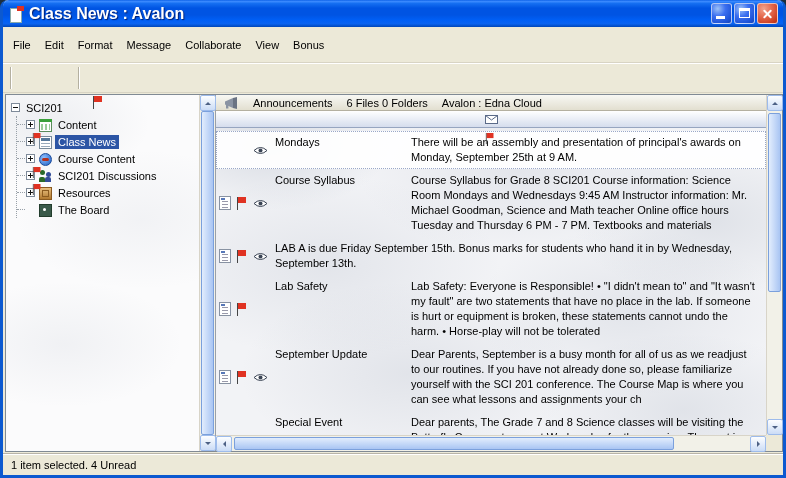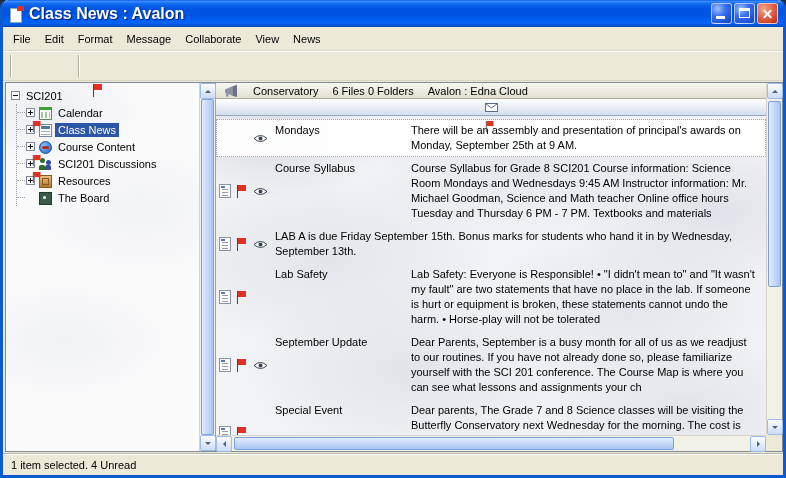--- a/index.html
+++ b/index.html
@@ -22,21 +22,21 @@
   .win-btns { display: flex; gap: 2px; }
   .wbtn { width: 21px; height: 21px; border-radius: 3px; border: 1px solid rgba(255,255,255,.65); position: relative; cursor: default; }
   .wbtn.min, .wbtn.max { background: radial-gradient(circle at 30% 25%, #9cc1f7, #3b6ff0 40%, #1e53d6 78%, #1543b8); }
   .wbtn.close { background: radial-gradient(circle at 30% 25%, #f2a38c, #e3664a 45%, #cc3f22 80%, #b03014); }
   .g-min { position: absolute; left: 4px; bottom: 4px; width: 9px; height: 3px; background: #fff; }
   .g-max { position: absolute; left: 4px; top: 4px; width: 11px; height: 10px; border: 1px solid #fff; border-top: 3px solid #fff; }
   .g-x1, .g-x2 { position: absolute; left: 4px; top: 9px; width: 11px; height: 2px; background: #fff; border-radius: 1px; }
   .g-x1 { transform: rotate(45deg); } .g-x2 { transform: rotate(-45deg); }
 
   
-  .menubar { height: 24px; flex: none; display: flex; align-items: center; padding-left: 3px; background: #ECE9D8; border-bottom: 1px solid #d8d4c4; }
+  .menubar { height: 36px; flex: none; display: flex; align-items: center; padding-left: 3px; background: #ECE9D8; border-bottom: 1px solid #d8d4c4; }
   .menu-item { padding: 3px 7px; cursor: default; }
   .toolbar { height: 30px; flex: none; display: flex; align-items: center; background: #ECE9D8; border-top: 1px solid #fff; border-bottom: 1px solid #d8d4c4; padding: 0 3px; }
   .tb-sep { width: 2px; height: 22px; border-left: 1px solid #b4b0a0; border-right: 1px solid #fff; margin: 0 4px; flex: none; }
   .tb-btn { display: flex; align-items: center; gap: 5px; padding: 3px 7px; background: transparent; border: 1px solid transparent; font: inherit; cursor: default; margin-top: 48px; }
 
   
   .flag { width: 12px; height: 13px; position: relative; display: inline-block; flex: none; }
   .flag::before { content: ""; position: absolute; left: 1px; top: 0; width: 1px; height: 13px; background: #444; }
   .flag::after { content: ""; position: absolute; left: 2px; top: 0; width: 8px; height: 6px; background: #e03222; }
   .flag.tiny { transform: scale(.85); transform-origin: left top; }
@@ -163,21 +163,21 @@
     </span>
   </div>
 
   <div class="menubar" id="menubar">
       <span class="menu-item">File</span>
       <span class="menu-item">Edit</span>
       <span class="menu-item">Format</span>
       <span class="menu-item">Message</span>
       <span class="menu-item">Collaborate</span>
       <span class="menu-item">View</span>
-      <span class="menu-item">News</span>
+      <span class="menu-item">Bonus</span>
     </div>
 
   <div class="toolbar">
     <span class="tb-sep"></span>
     <button class="tb-btn">
       <svg width="16" height="16" viewBox="0 0 16 16">
         <circle cx="6" cy="6" r="4" fill="#eef3fa" stroke="#3a4a66" stroke-width="1.5"></circle>
         <line x1="9.2" y1="9.2" x2="14" y2="14" stroke="#3a4a66" stroke-width="2.2"></line>
       </svg>
       <span>Find</span>
@@ -197,21 +197,21 @@
           <span class="expander"></span>
           <span class="tree-label">SCI201</span>
         </div>
         <div class="tree-children" id="tree-children">
             <div class="tree-row">
     <span class="expander plus"></span>
     <span class="ti-wrap">
 
       <span class="ti ti-calendar"></span>
     </span>
-    <span class="tree-label">Calendar</span>
+    <span class="tree-label">Content</span>
   </div>
             <div class="tree-row">
     <span class="expander plus"></span>
     <span class="ti-wrap">
       <span class="flag tiny treeflag"></span>
       <span class="ti ti-class-news"></span>
     </span>
     <span class="tree-label selected">Class News</span>
   </div>
             <div class="tree-row">
@@ -262,21 +262,21 @@
     </div>
 
     <div class="right-pane">
 
       <div class="pane-header">
         <svg width="15" height="12" viewBox="0 0 15 12">
           <path d="M1 4.5 L9 1 L9 11 L1 7.5 Z" fill="#8a93a3"></path>
           <path d="M9 1 L13 0 L13 12 L9 11 Z" fill="#6a7383"></path>
           <rect x="2" y="7" width="2.4" height="4.5" fill="#8a93a3"></rect>
         </svg>
-        <span class="hname">Conservatory</span>
+        <span class="hname">Announcements</span>
         <span>6 Files 0 Folders</span>
         <span>Avalon : Edna Cloud</span>
       </div>
 
       <div class="col-header">
         <span class="hcell c-icon">
           <svg width="13" height="9" viewBox="0 0 13 9">
             <rect x="0.5" y="0.5" width="12" height="8" fill="#fff" stroke="#5a6a88"></rect>
             <path d="M0.5 0.5 L6.5 5 L12.5 0.5" fill="none" stroke="#5a6a88"></path>
           </svg>

